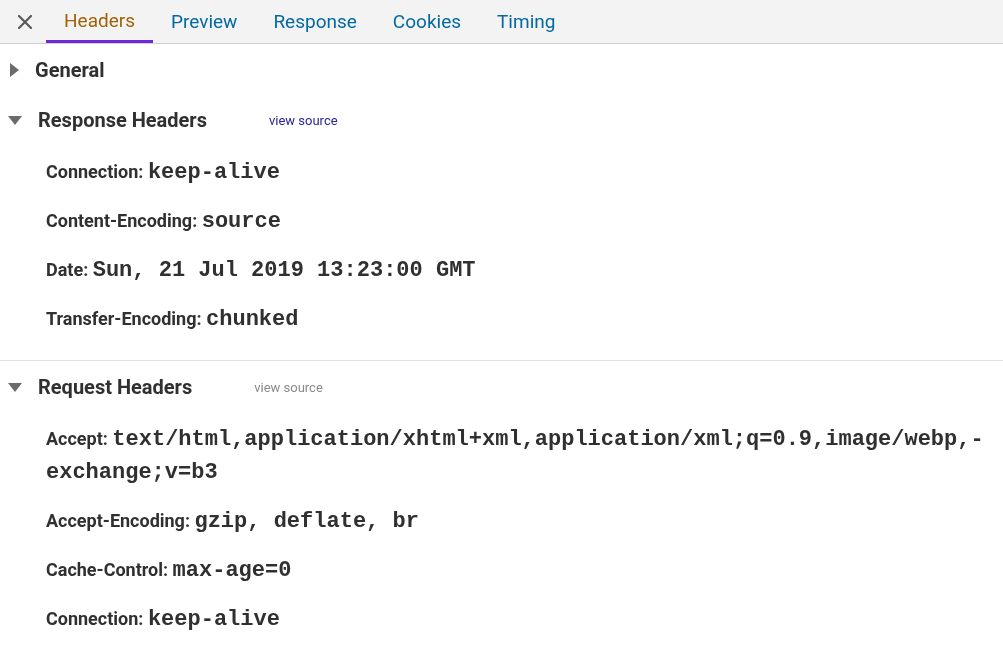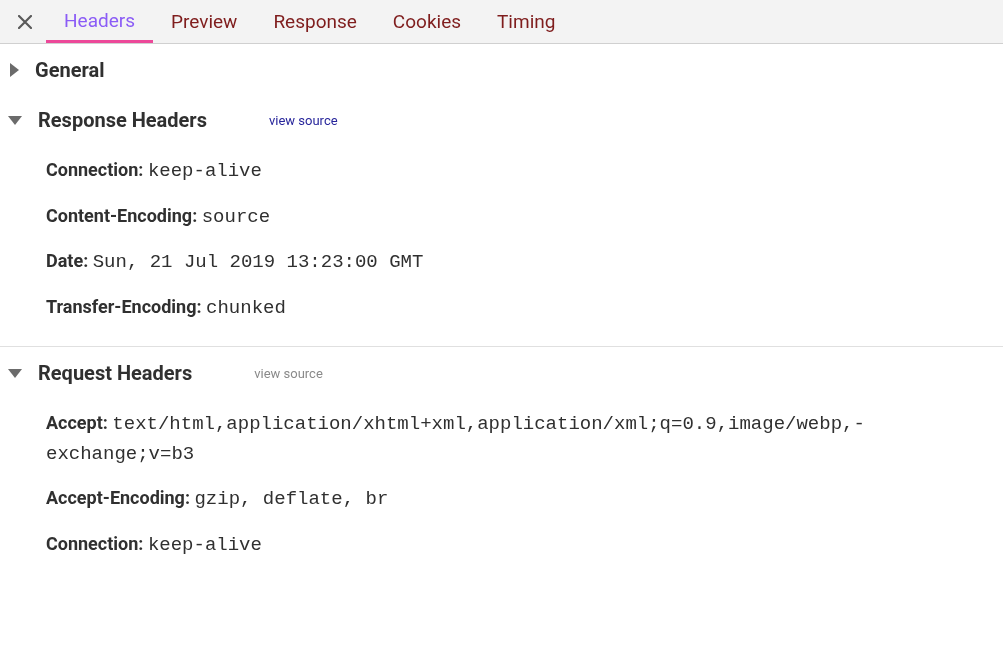--- a/index.html
+++ b/index.html
@@ -29,27 +29,27 @@
       color: #5a5a5a;
       cursor: pointer;
       margin-right: 10px;
       margin-left: 6px;
     }
     .tabs { display: flex; gap: 0; align-items: stretch; height: 100%; }
     .tab {
       padding: 0 18px;
       display: flex;
       align-items: center;
-      color: #7f1d1d;
+      color: #0369a1;
       cursor: pointer;
       font-size: 19px;
     }
     .tab.active {
-      color: #8b5cf6;
-      border-bottom: 3px solid #ec4899;
+      color: #a16207;
+      border-bottom: 3px solid #6d28d9;
     }
     .sections { padding: 0; }
     .section-title {
       display: flex;
       align-items: center;
       gap: 16px;
       padding: 14px 8px 12px 8px;
     }
     .section-title.with-border-top { border-top: 1px solid #e0e0e0; }
     .disclosure {
@@ -86,23 +86,23 @@
     .header-row {
       padding: 8px 8px 8px 46px;
       line-height: 1.5;
     }
     .header-name {
       font-weight: 700;
       color: #303030;
     }
     .header-value {
       font-family: "Menlo", "Consolas", "Liberation Mono", monospace;
-      font-size: 19px;
+      font-size: 22px;
       color: #303030;
-      font-weight: 400;
+      font-weight: 700;
     }
   </style>
 </head>
 <body>
 
 <div class="tabbar">
   <div class="close-icon">
     <svg width="14" height="14" viewBox="0 0 14 14">
         <path d="M1 1 L13 13 M13 1 L1 13" stroke="#5a5a5a" stroke-width="2.2" stroke-linecap="round"></path>
       </svg>
@@ -161,19 +161,24 @@
       <span class="header-name">Accept:</span>
       <span> </span>
       <span class="header-value">text/html,application/xhtml+xml,application/xml;q=0.9,image/webp,-exchange;v=b3</span>
     </div>
     <div class="header-row">
       <span class="header-name">Accept-Encoding:</span>
       <span> </span>
       <span class="header-value">gzip, deflate, br</span>
     </div>
     <div class="header-row">
+      <span class="header-name">Cache-Control:</span>
+      <span> </span>
+      <span class="header-value">max-age=0</span>
+    </div>
+    <div class="header-row">
       <span class="header-name">Connection:</span>
       <span> </span>
       <span class="header-value">keep-alive</span>
     </div>
   </div>
 
 </div>
 
 </body></html>

